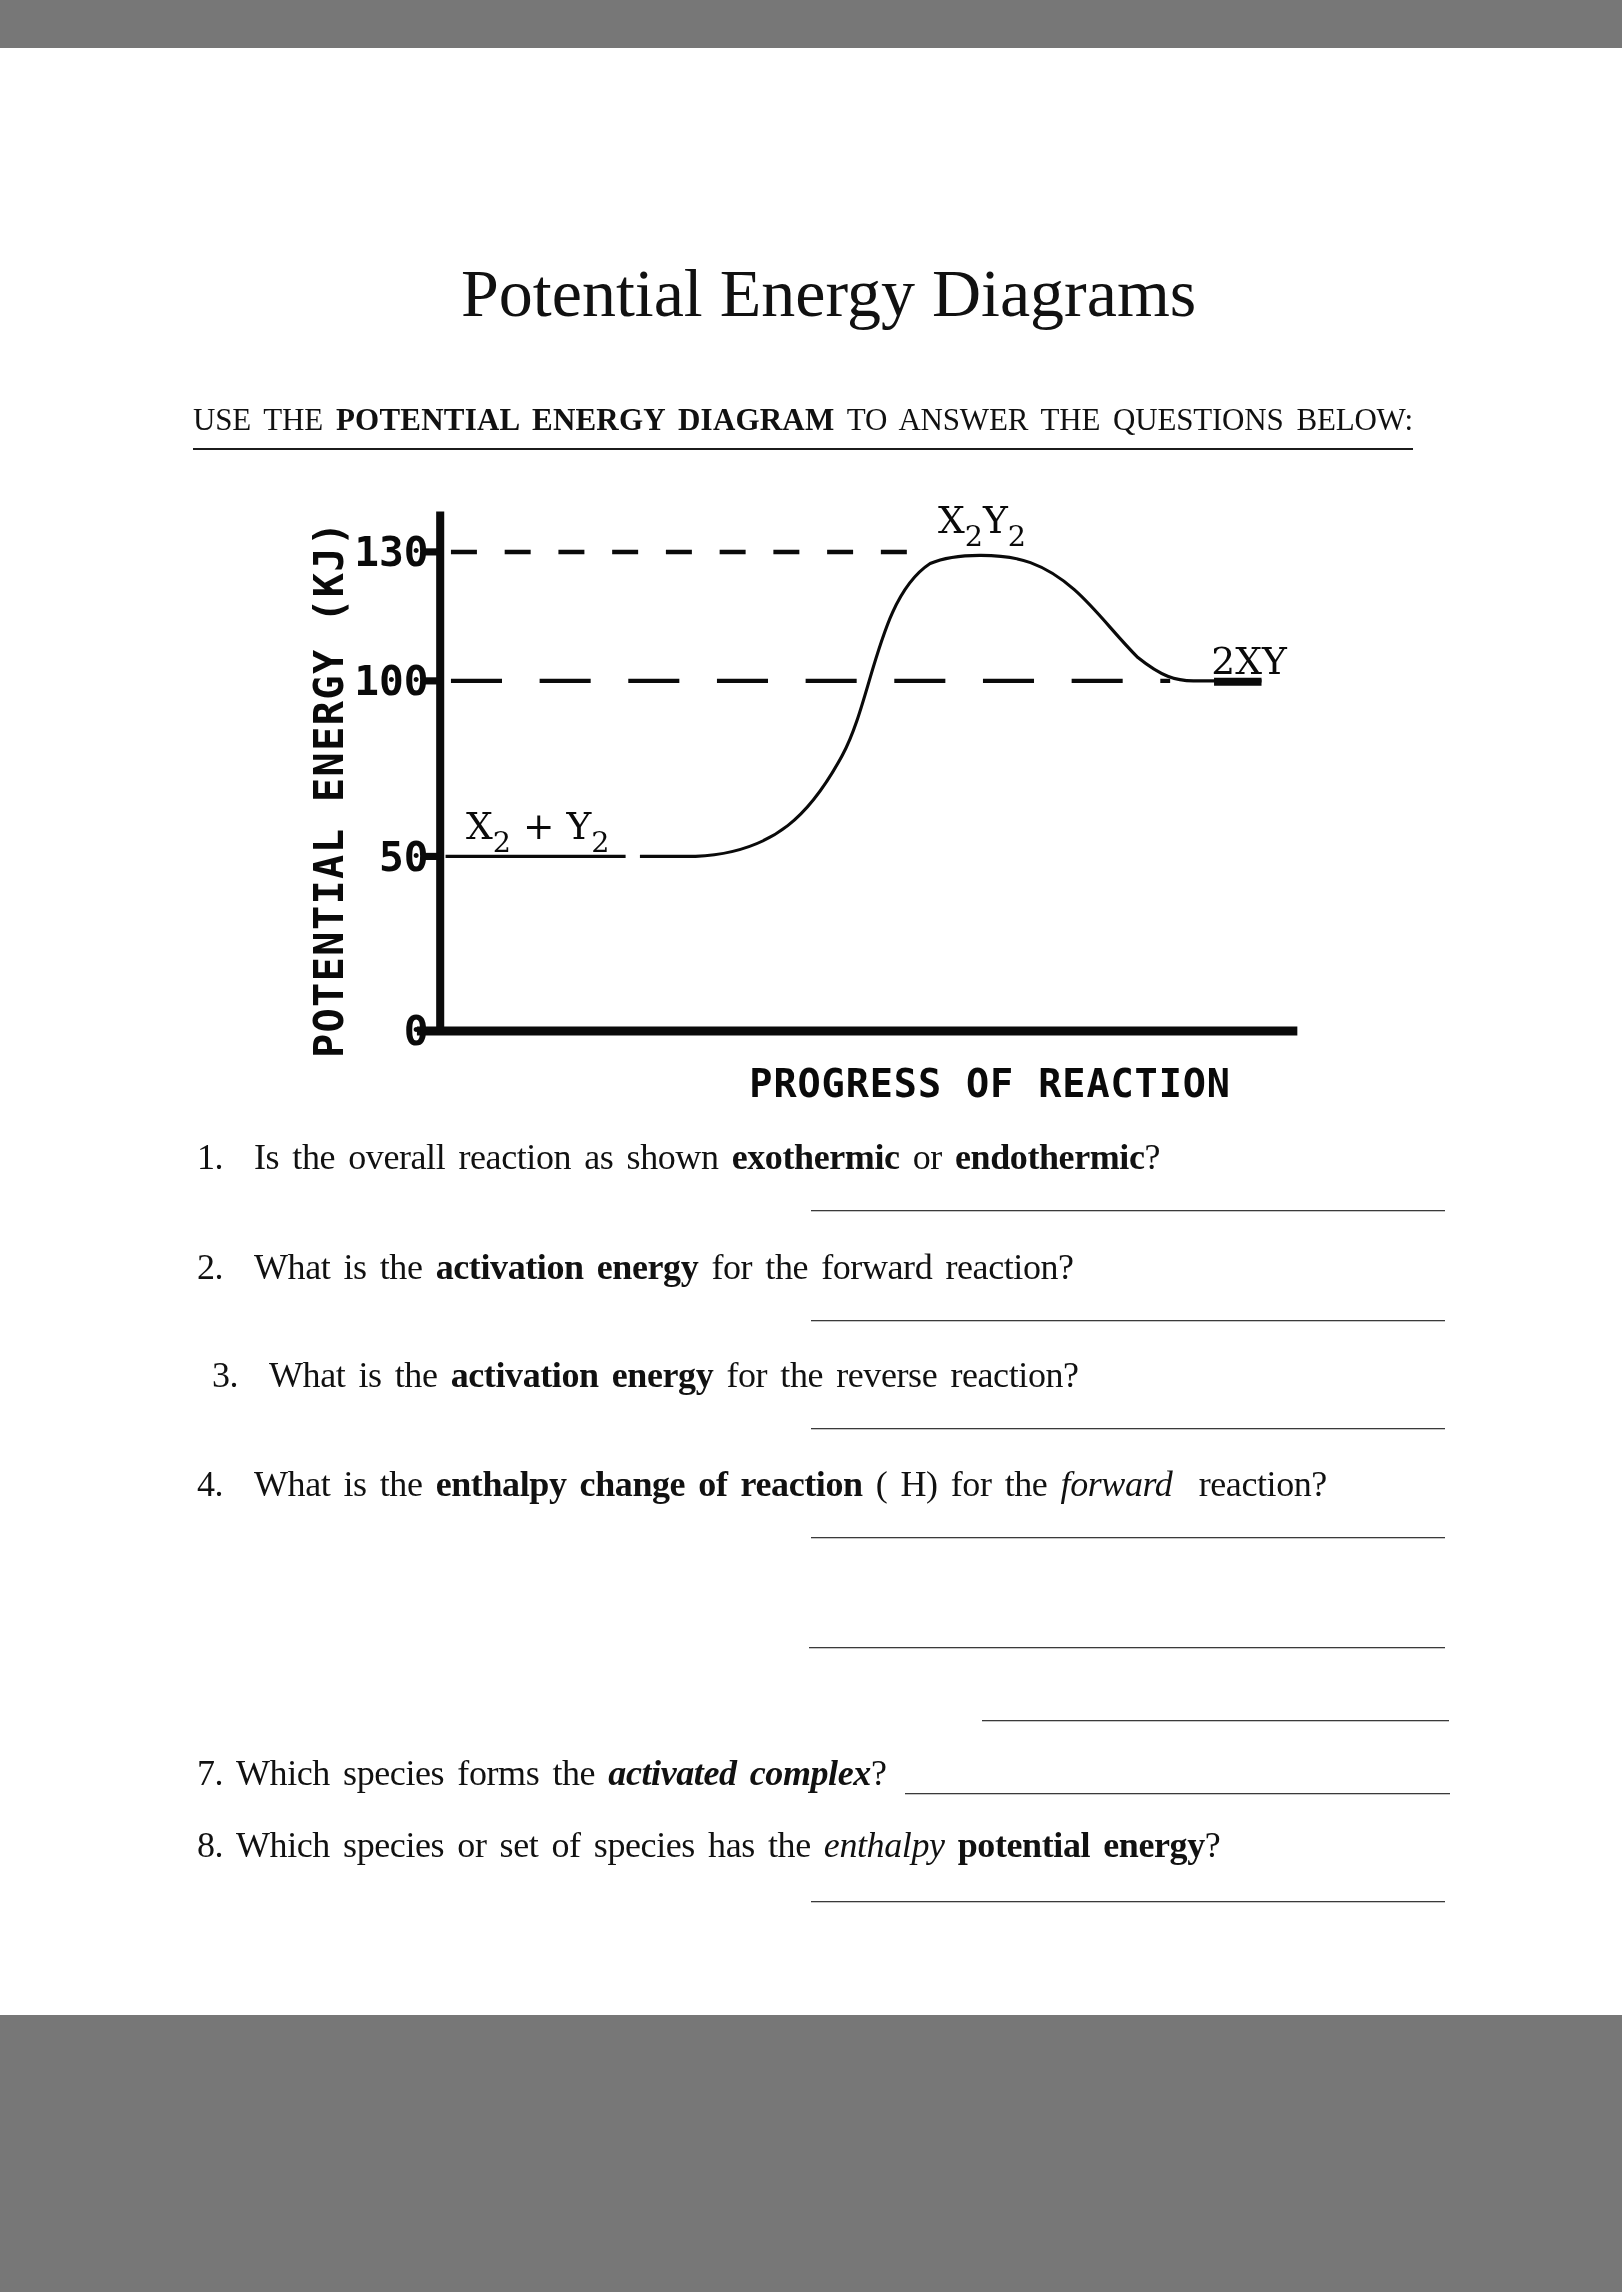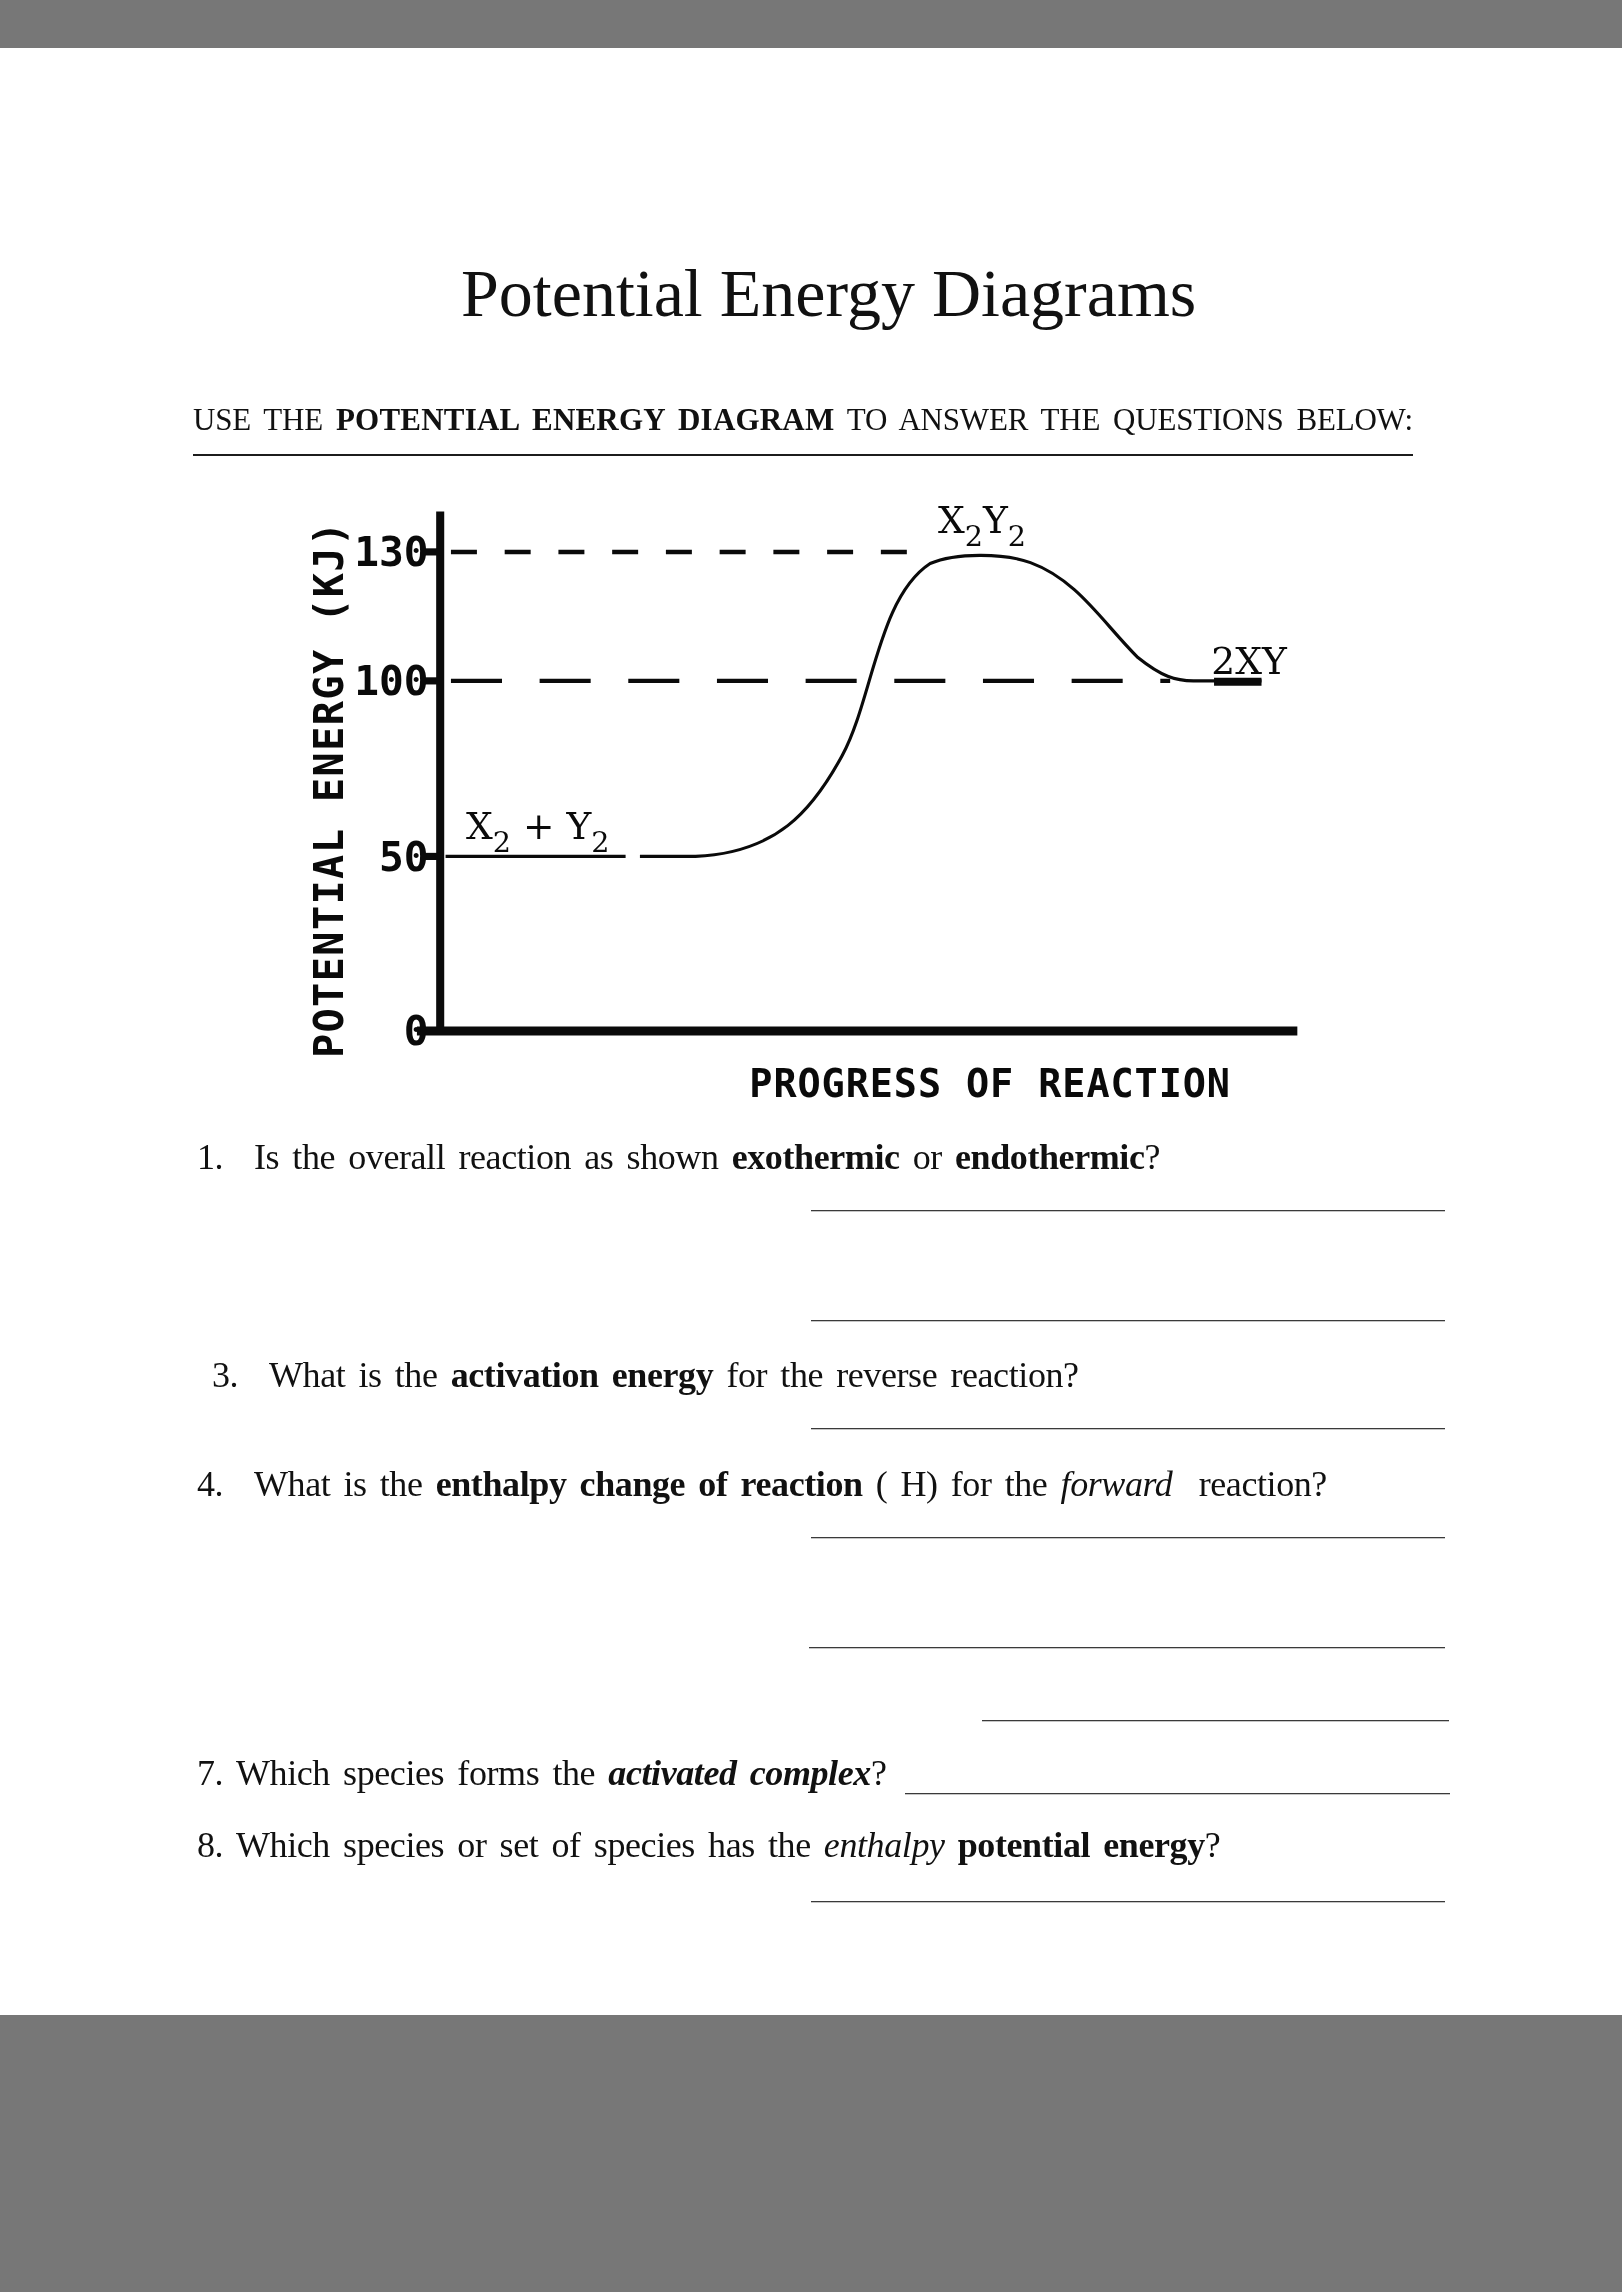--- a/index.html
+++ b/index.html
@@ -20,21 +20,21 @@
     letter-spacing:0px;
   }
   .heading{
     position:absolute;
     left:193px; top:353px;
     font-size:31px; line-height:1.2;
     white-space:nowrap;
     word-spacing:5.4px;
     letter-spacing:-0.2px;
     border-bottom:2.7px solid #1c1c1c;
-    padding-bottom:16px;
+    padding-bottom:10px;
   }
   .heading b{letter-spacing:0.2px;}
   .chart-svg{position:absolute;left:296px;top:434px;}
   .chart-svg text{fill:#0a0a0a;}
   .blocky{
     font-family:"DejaVu Sans Mono", monospace;
     font-weight:bold;
   }
   .species{
     font-family:"DejaVu Serif", serif;
@@ -98,20 +98,21 @@
     <text class="blocky" x="1105" y="1172" font-size="43" letter-spacing="1" text-anchor="middle">PROGRESS OF REACTION</text>
 
     <text class="species" x="600" y="884" font-size="42" text-anchor="middle"><tspan>X</tspan><tspan dy="14" font-size="32">2</tspan><tspan dy="-14"> + </tspan><tspan>Y</tspan><tspan dy="14" font-size="32">2</tspan></text>
     <text class="species" x="1096" y="542" font-size="42" text-anchor="middle"><tspan>X</tspan><tspan dy="14" font-size="32">2</tspan><tspan dy="-14">Y</tspan><tspan dy="14" font-size="32">2</tspan></text>
     <text class="species" x="1352" y="699" font-size="42" text-anchor="start"><tspan>2XY</tspan></text>
   </svg>
 
   <div class="question wide-gap" style="left:197px;top:1087px;"><span class="qnum">1.</span><span><span>Is the overall reaction as shown </span><span class="b">exothermic</span><span> or </span><span class="b">endothermic</span><span>?</span></span></div>
   <div class="answer-line" style="left:811px;top:1162px;width:634px;"></div>
 
+  <div class="question wide-gap" style="left:197px;top:1197px;"><span class="qnum">2.</span><span><span>What is the </span><span class="b">activation energy</span><span> for the forward reaction?</span></span></div>
   <div class="answer-line" style="left:811px;top:1272px;width:634px;"></div>
 
   <div class="question wide-gap" style="left:212px;top:1305px;"><span class="qnum">3.</span><span><span>What is the </span><span class="b">activation energy</span><span> for the reverse reaction?</span></span></div>
   <div class="answer-line" style="left:811px;top:1380px;width:634px;"></div>
 
   <div class="question wide-gap" style="left:197px;top:1414px;"><span class="qnum">4.</span><span><span>What is the </span><span class="b">enthalpy change of reaction</span><span> ( H) for the </span><span class="i">forward</span><span> &nbsp;reaction?</span></span></div>
   <div class="answer-line" style="left:811px;top:1489px;width:634px;"></div>
 
   <div class="answer-line" style="left:809px;top:1599px;width:636px;"></div>
 

